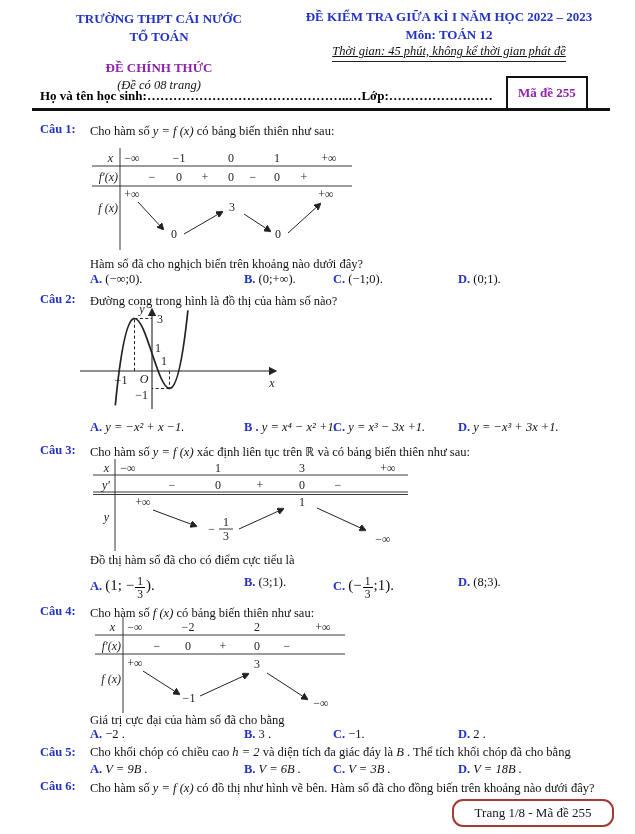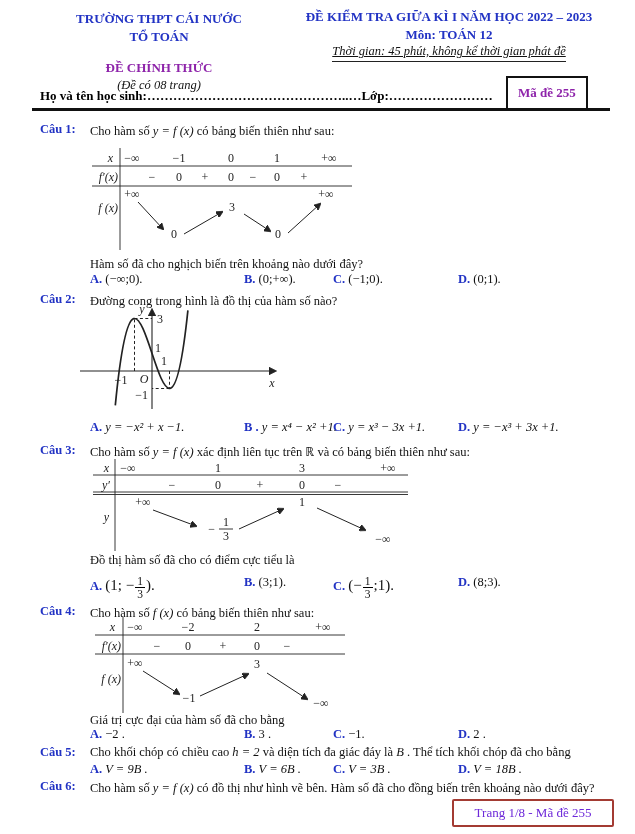--- a/index.html
+++ b/index.html
@@ -28,21 +28,21 @@
   .eqn{font-style:italic;}
   .frac{display:inline-block;vertical-align:middle;text-align:center;
         font-size:11.5px;line-height:1.05;margin:0 1px;}
   .fnum{display:block;border-bottom:1px solid #000;padding:0 2px;}
   .fden{display:block;}
   .paren{font-size:15px;}
   svg text{font-family:"Liberation Serif",serif;font-size:12px;fill:#222;}
   svg .it{font-style:italic;}
   svg line,svg path{stroke:#222;}
   .footer-box{left:452px;top:799px;width:158px;height:24px;border:2px solid #a33b33;
-              border-radius:2px;color:#6d28d9;font-size:13px;line-height:24px;text-align:center;}
+              border-radius:11px;color:#0f172a;font-size:13px;line-height:24px;text-align:center;}
 </style>
 </head>
 <body>
 
 <div id="page">
 
   <div class="abs hdr-left ctr">
     <div class="blue b hdr-title">TRƯỜNG THPT CÁI NƯỚC</div>
     <div class="blue b hdr-title">TỔ TOÁN</div>
     <div style="height:14px"></div>

